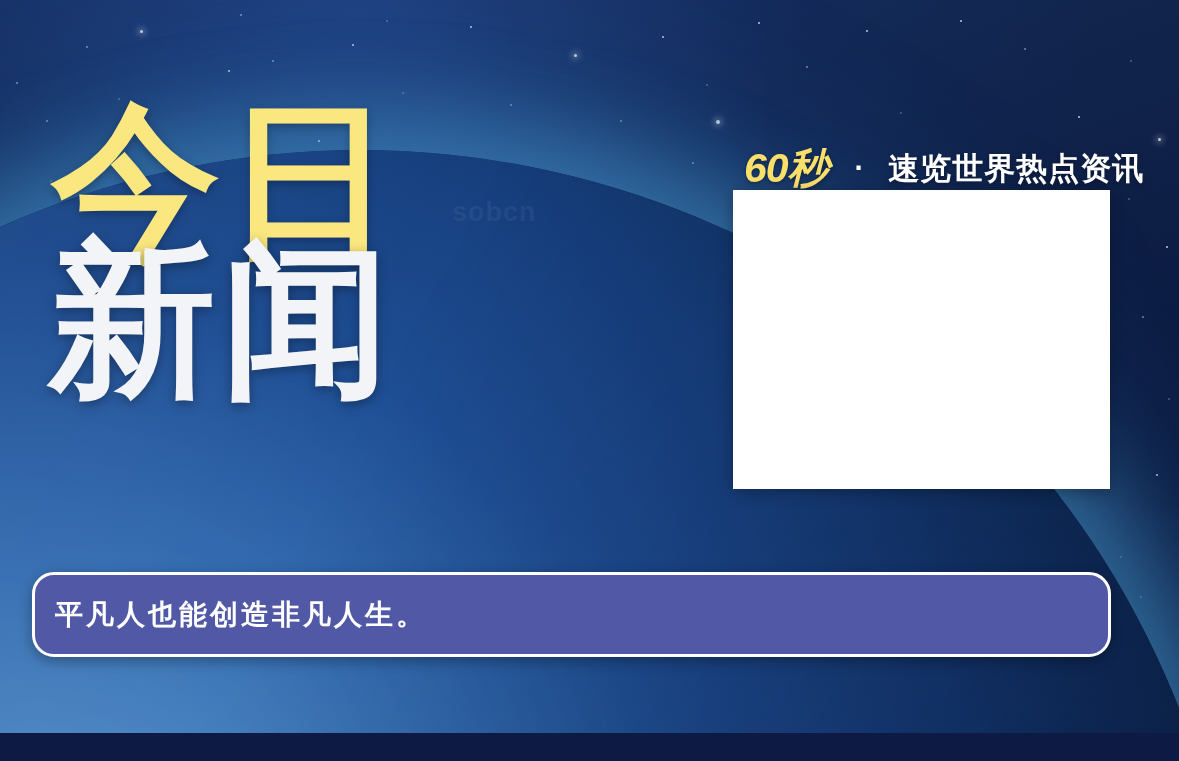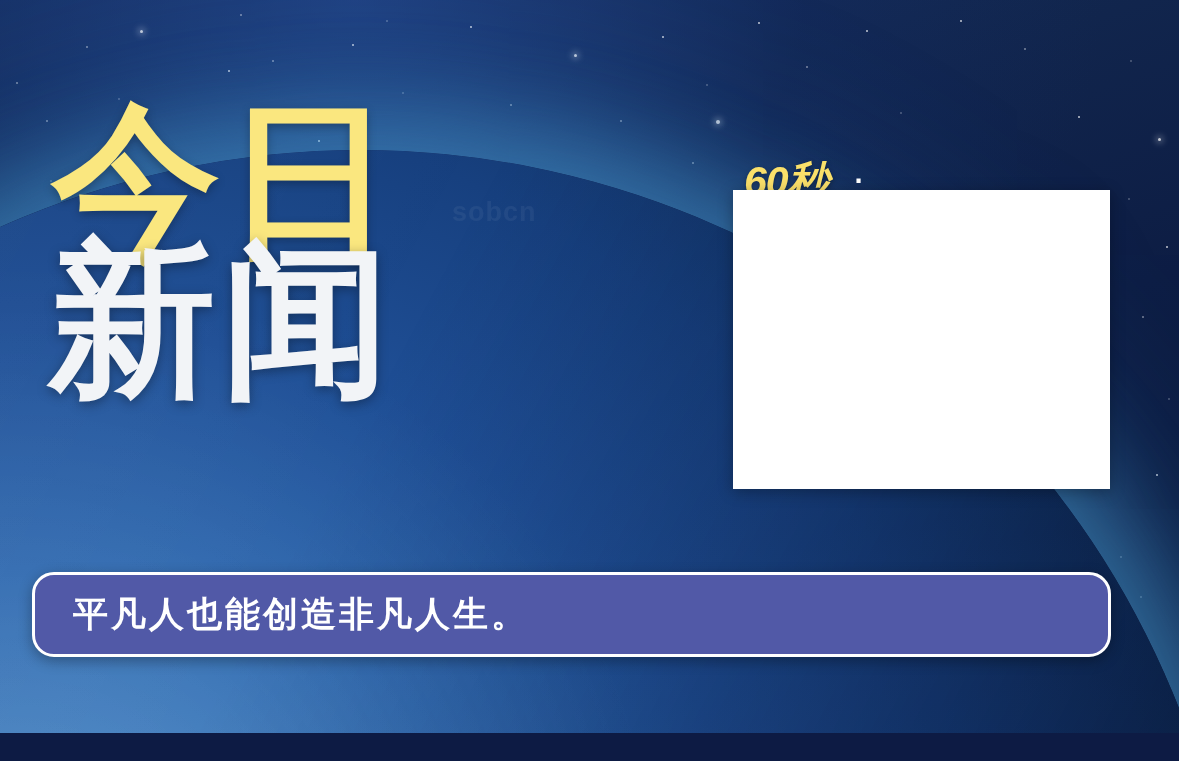--- a/index.html
+++ b/index.html
@@ -154,21 +154,21 @@
     font-size:23px;
     font-weight:bold;
     letter-spacing:0px;
     box-shadow:0 1px 5px rgba(0,0,0,.26);
     white-space:nowrap;
   }
 
   
   .tagline{
     position:absolute;
-    left:744px; top:154px;
+    left:744px; top:141px;
     display:flex; align-items:center;
     white-space:nowrap;
     user-select:none;
     gap:20px;
   }
   .tag-60{
     font-size:41px;
     font-weight:bold;
     color:#fae06a;
     text-shadow:0 2px 5px rgba(0,0,0,.35);
@@ -231,22 +231,22 @@
     left:32px; top:572px;
     width:1079px; height:85px;
     background:#5159a7;
     border:3px solid #ffffff;
     border-radius:22px;
     display:flex;
     align-items:center;
     box-shadow:0 4px 14px rgba(0,0,0,.32);
   }
   .quote-text{
-    margin-left:38px;
-    font-size:35px;
+    margin-left:20px;
+    font-size:28px;
     font-weight:bold;
     color:#ffffff;
     letter-spacing:3px;
     white-space:nowrap;
   }
 </style>
 </head>
 <body>
 
 <div id="poster">
@@ -331,20 +331,21 @@
 
   <div class="title-block">
     <div class="title-line title-1">今日</div>
     <div class="title-line title-2">新闻</div>
   </div>
 
 
   <div class="tagline">
     <span class="tag-60">60秒</span>
     <span class="tag-dot">·</span>
+    <span class="tag-rest">速览世界热点资讯</span>
   </div>
 
   <div class="info-card">
   </div>
 
   <div class="quote-bar">
     <span class="quote-text">平凡人也能创造非凡人生。</span>
   </div>
 
 </div>

